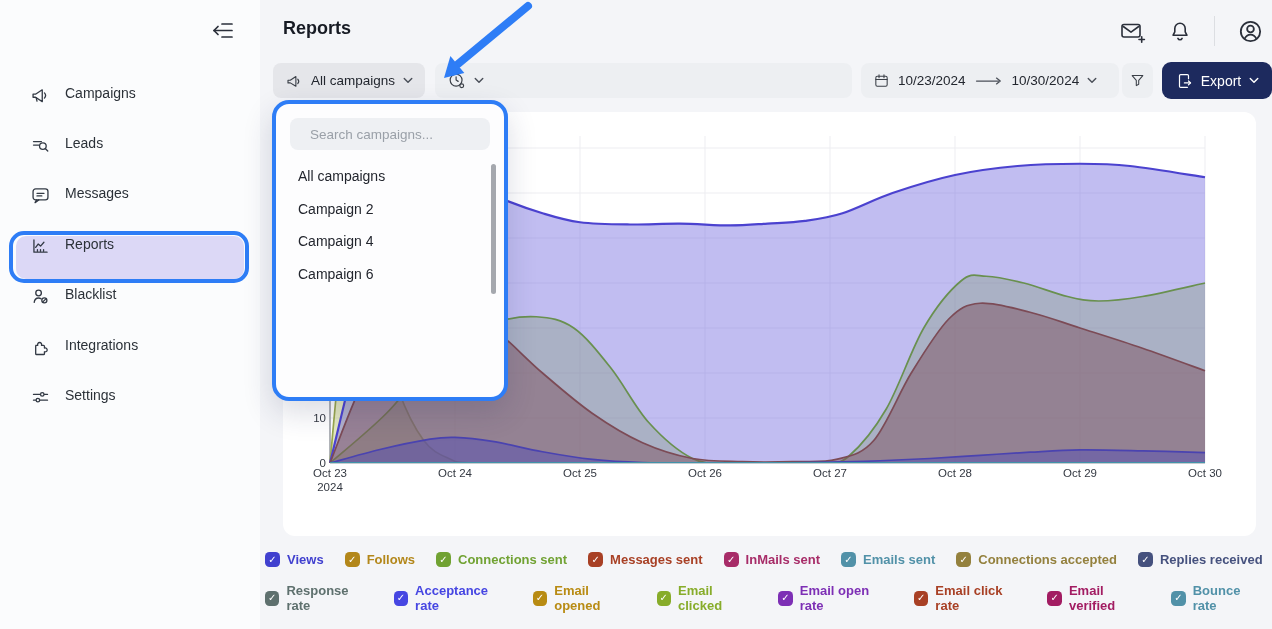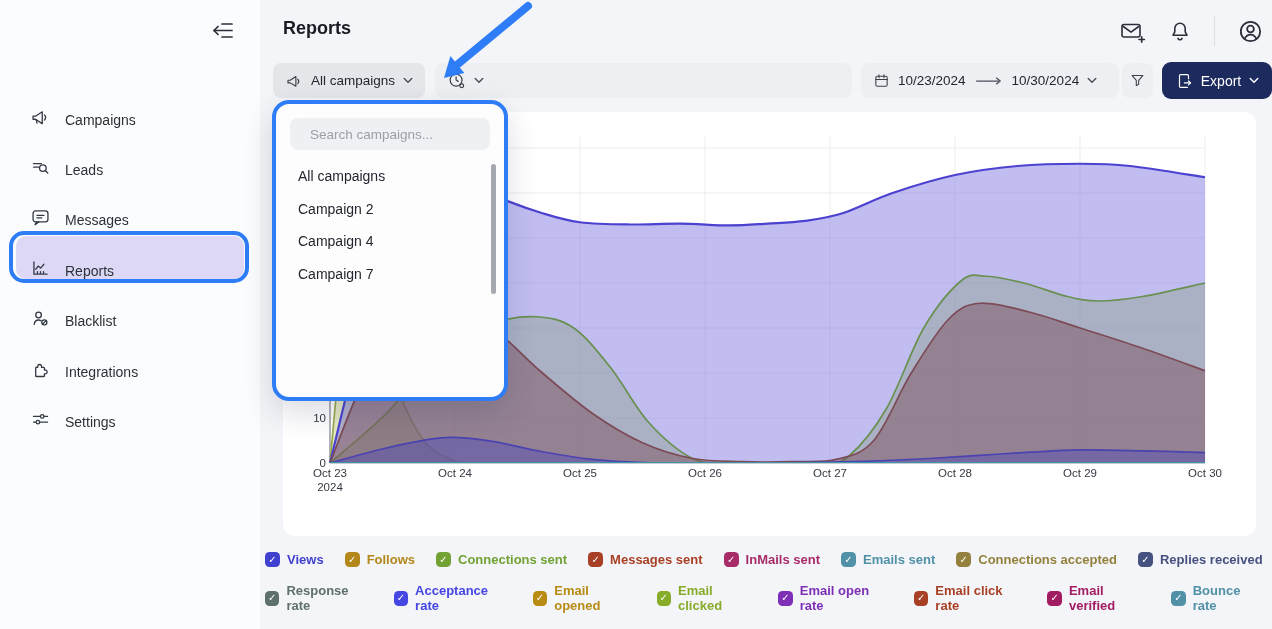--- a/index.html
+++ b/index.html
@@ -8,21 +8,21 @@
     background:#f4f5f8;
     font-family:"Liberation Sans","DejaVu Sans",sans-serif;
     color:#262b33;
     -webkit-font-smoothing:antialiased;
   }
   
   .sidebar{position:absolute;left:0;top:0;width:260px;height:629px;background:#fbfcfd;}
   .collapse-btn{position:absolute;left:208px;top:18px;width:28px;height:26px;cursor:pointer;}
   .nav-item{
     position:absolute;left:16px;width:228px;height:43px;border-radius:10px;
-    display:flex;align-items:flex-end;gap:14px;padding-left:14px;box-sizing:border-box;
+    display:flex;align-items:flex-start;gap:14px;padding-left:14px;box-sizing:border-box;
     font-size:14px;color:#2b3138;cursor:pointer;
   }
   .nav-item.active{background:#dcd8f6;}
   .nav-ring{
     position:absolute;left:9px;top:231px;width:240px;height:52px;border-radius:15px;
     border:4px solid #2e7df6;box-sizing:border-box;pointer-events:none;z-index:3;
   }
   .nav-icon{width:21px;height:21px;flex:0 0 21px;display:flex;align-items:center;}
   .nav-icon svg{width:21px;height:21px;stroke:#333a45;fill:none;stroke-width:1.5;stroke-linecap:round;stroke-linejoin:round;}
   
@@ -385,21 +385,21 @@
     <svg width="15" height="15" viewBox="0 0 24 24">
         <circle cx="10.5" cy="10.5" r="6.5"></circle>
         <path d="M15.5 15.5L21 21"></path>
       </svg>
     <input type="text" placeholder="Search campaigns..." style="">
   </div>
   <div class="dd-list" id="dd-list">
       <div class="dd-item">All campaigns</div>
       <div class="dd-item">Campaign 2</div>
       <div class="dd-item">Campaign 4</div>
-      <div class="dd-item">Campaign 7</div>
+      <div class="dd-item">Campaign 6</div>
     </div>
   <div class="dd-scroll"></div>
 </div>
 
 <svg class="anno-arrow" width="170" height="100" viewBox="0 0 170 100">
   <line x1="128" y1="6" x2="58" y2="64" stroke="#2e7df6" stroke-width="8" stroke-linecap="round"></line>
   <polygon points="44,78 50.4,55.9 64.3,72.9" fill="#2e7df6"></polygon>
 </svg>
 
 </body></html>

